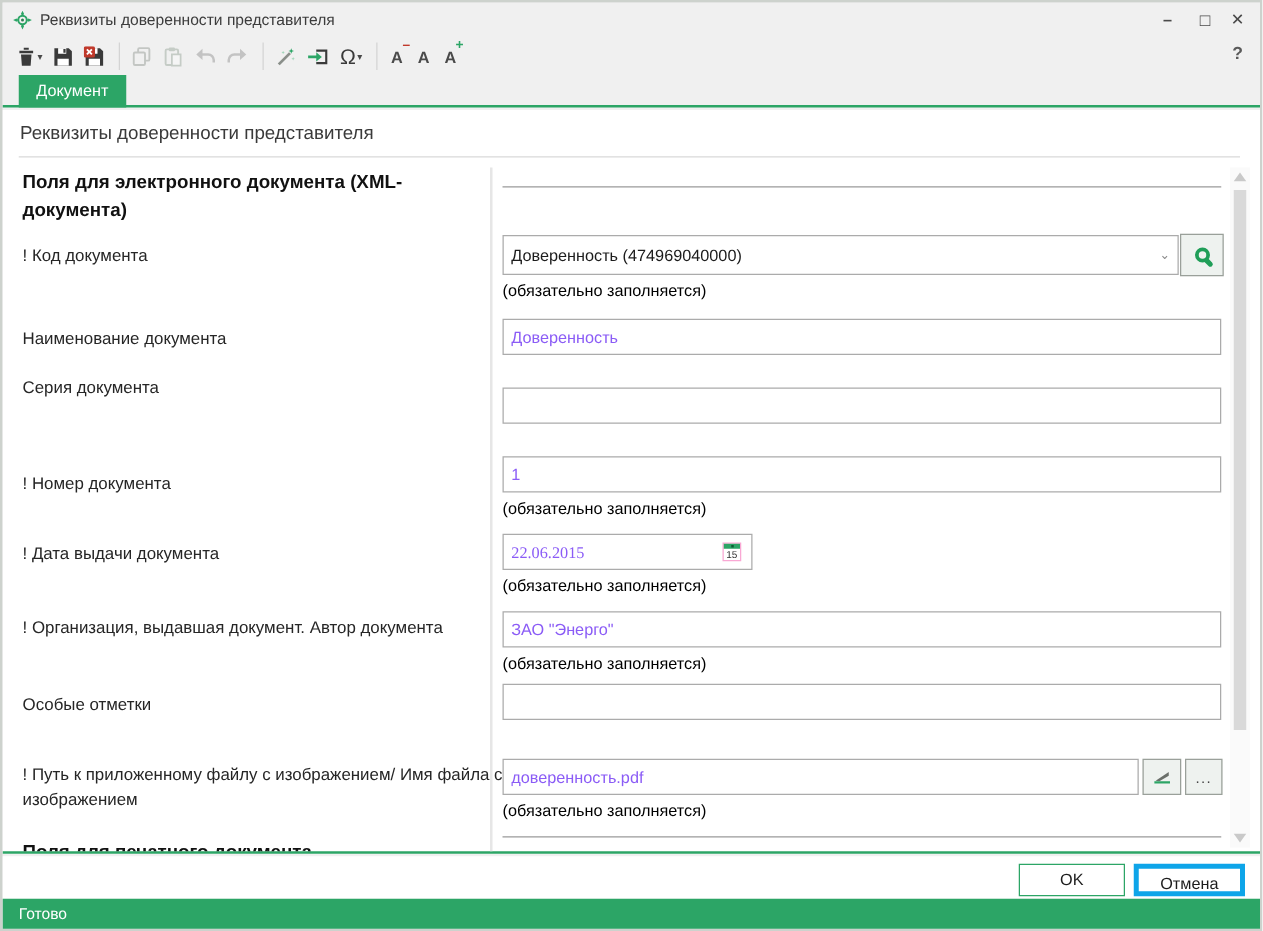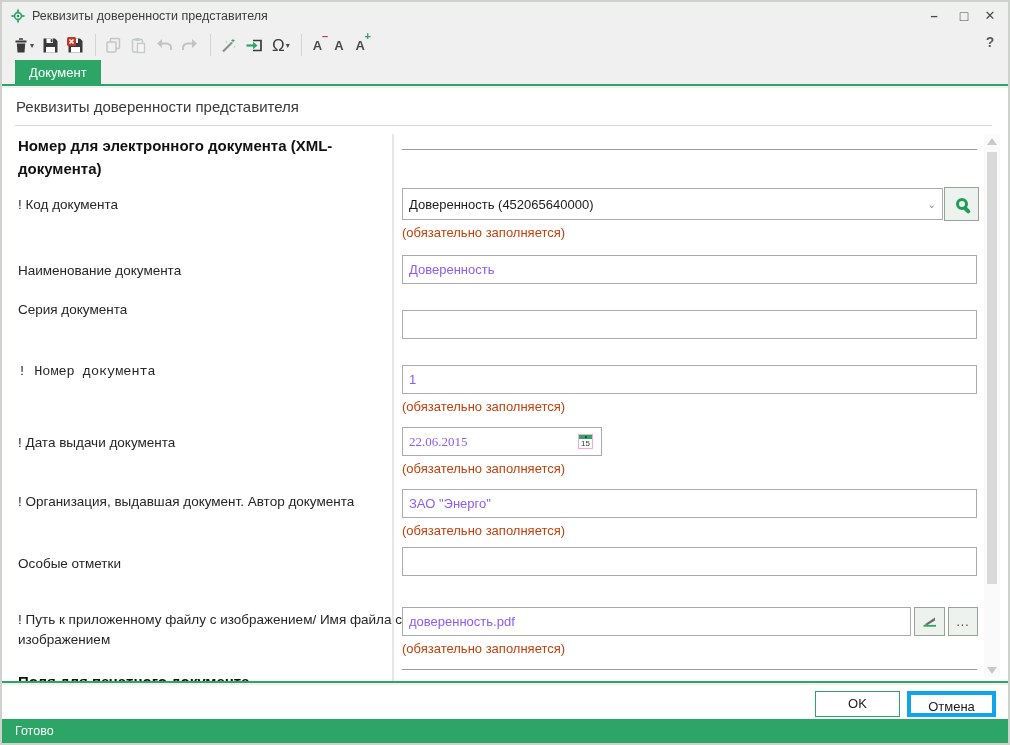--- a/index.html
+++ b/index.html
@@ -34,21 +34,21 @@
   .tab { position:absolute; left:13px; top:0; height:26px; padding:0 14px; background:#2ca566; color:#fff; font-size:13px; line-height:26px; }
 
   
   .content { position:absolute; left:0; top:86px; width:100%; height:595px; background:#fff; border-bottom:2px solid #2ca566; overflow:hidden; }
   .page-title { position:absolute; left:14px; top:10px; font-size:15px; color:#3a3a3a; }
   .title-rule { position:absolute; left:13px; top:37px; width:977px; height:1px; background:#d9d9d9; }
   .col-divider { position:absolute; left:390px; top:46px; width:2px; height:548px; background:#e6e6e6; }
 
   .lbl { position:absolute; left:16px; width:372px; font-size:13.5px; color:#262626; line-height:20px; }
   .sec-hdr { position:absolute; left:16px; width:370px; font-size:15px; font-weight:bold; color:#111; line-height:23px; }
-  .hint { position:absolute; font-size:13px; color:#c2410c; }
+  .hint { position:absolute; font-size:13px; color:#000000; }
   .hline { position:absolute; height:1px; background:#9a9a9a; }
 
   .input { position:absolute; border:1px solid #ababab; background:#fff; font-family:"Liberation Sans","DejaVu Sans",sans-serif; font-size:13px; color:#8b5cf6; padding:0 6px; outline:none; }
   .combo { position:absolute; border:1px solid #ababab; background:#fff; font-size:13px; color:#1c1c1c; display:flex; align-items:center; padding:0 6px; }
   .combo .chev { margin-left:auto; color:#8a8a8a; font-size:10px; }
   .field-btn { position:absolute; border:1px solid #9aa09a; background:#eef2ef; display:flex; align-items:center; justify-content:center; }
 
   .magnifier { width:12px; height:12px; border:3px solid #1f9e58; border-radius:50%; position:relative; }
   .magnifier::after { content:""; position:absolute; width:8px; height:3.5px; background:#1f9e58; transform:rotate(45deg); right:-6px; bottom:-4px; border-radius:2px; }
 
@@ -200,40 +200,40 @@
 
   <div class="tabrow">
     <div class="tab">Документ</div>
   </div>
 
   <div class="content">
     <div class="page-title">Реквизиты доверенности представителя</div>
     <div class="title-rule"></div>
     <div class="col-divider"></div>
 
-    <div class="sec-hdr" style="top:46px;">Номер для электронного документа (XML-документа)</div>
+    <div class="sec-hdr" style="top:46px;">Поля для электронного документа (XML-документа)</div>
     <div class="hline" style="left:400px; top:61px; width:575px;"></div>
 
     <div class="lbl" style="top:107px;">! Код документа</div>
     <div class="combo" style="left:400px; top:100px; width:541px; height:32px;">
-      <span>Доверенность (452065640000)</span>
+      <span>Доверенность (474969040000)</span>
       <span class="chev">⌄</span>
     </div>
     <div class="field-btn" style="left:942px; top:99px; width:35px; height:34px;">
       <span class="magnifier"></span>
     </div>
     <div class="hint" style="left:400px; top:137px;">(обязательно заполняется)</div>
 
     <div class="lbl" style="top:173px;">Наименование документа</div>
     <input class="input" style="left: 400px; top: 167px; width: 575px; height: 29px;" value="Доверенность">
 
     <div class="lbl" style="top:212px;">Серия документа</div>
     <input class="input" style="left: 400px; top: 222px; width: 575px; height: 29px;" value="">
 
-    <div class="lbl" style="top:274px;font-family:Liberation Mono, monospace;">! Номер документа</div>
+    <div class="lbl" style="top:289px;">! Номер документа</div>
     <input class="input" style="left: 400px; top: 277px; width: 575px; height: 29px;" value="1">
     <div class="hint" style="left:400px; top:311px;">(обязательно заполняется)</div>
 
     <div class="lbl" style="top:345px;">! Дата выдачи документа</div>
     <input class="input" style="left: 400px; top: 339px; width: 200px; height: 29px; font-family: Liberation Serif, serif;" value="22.06.2015">
     <div class="cal-icon" style="left:576px; top:346px;">
       <div class="cal-top"></div>
       <div class="cal-num">15</div>
     </div>
     <div class="hint" style="left:400px; top:373px;">(обязательно заполняется)</div>

